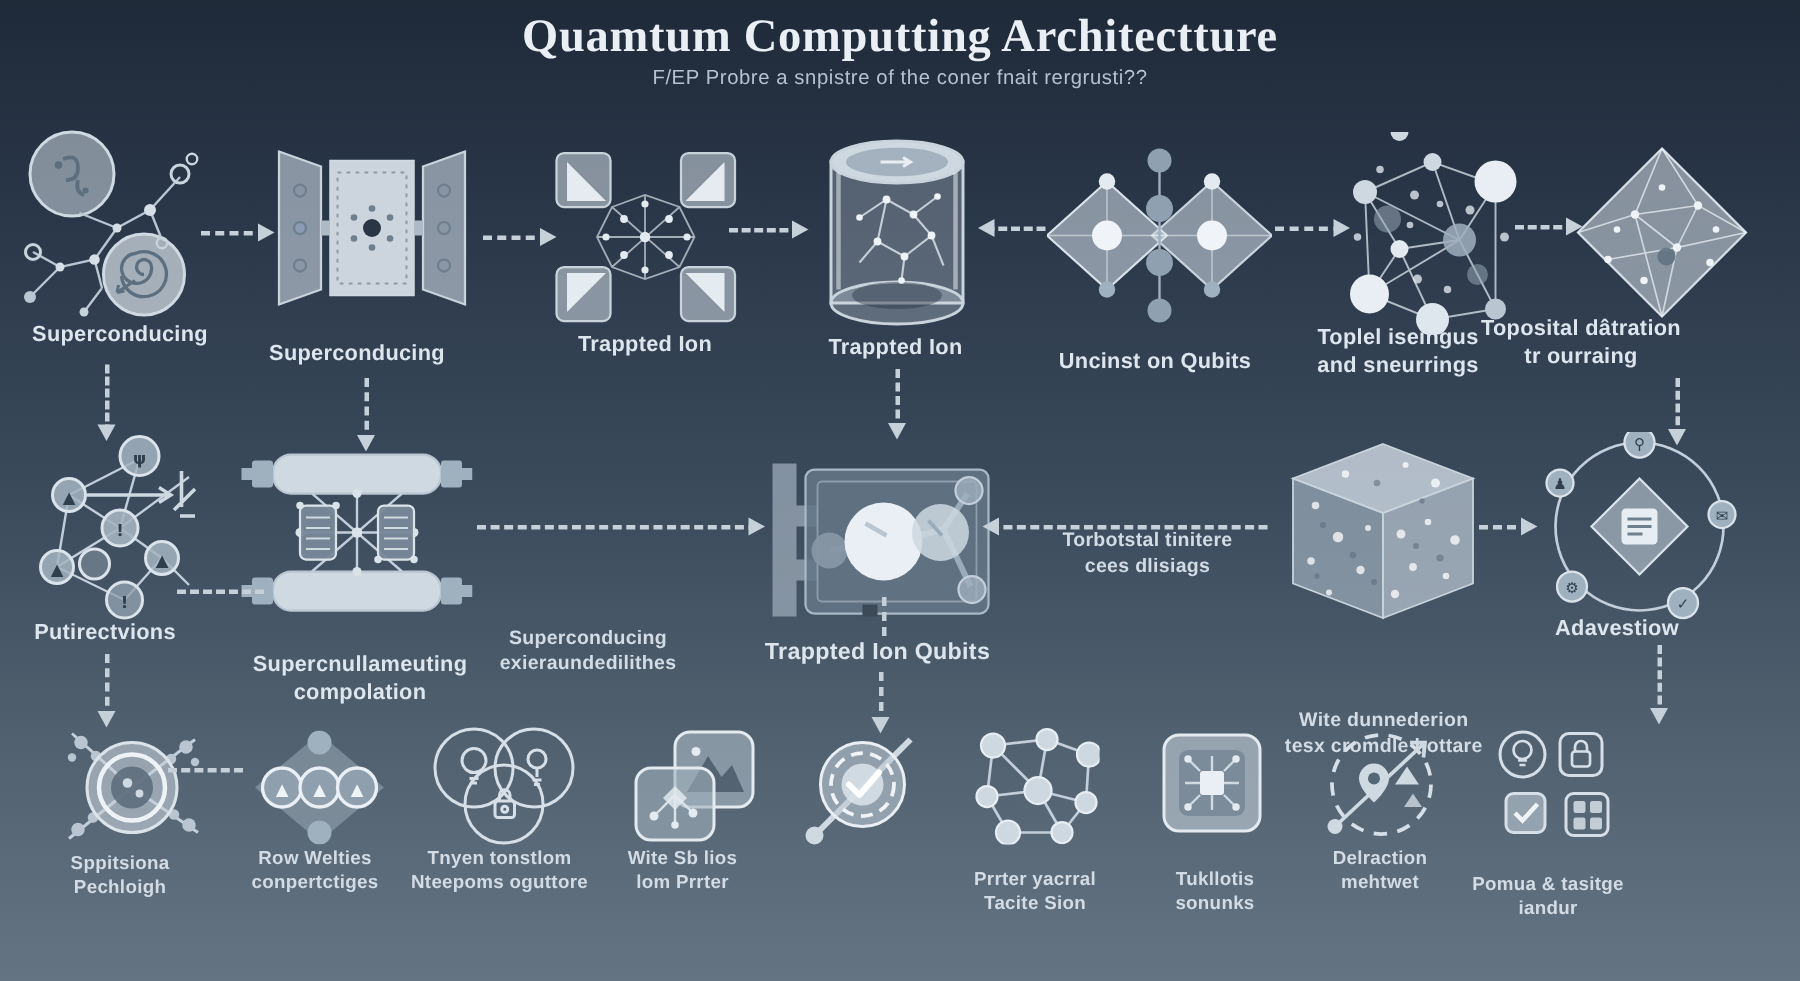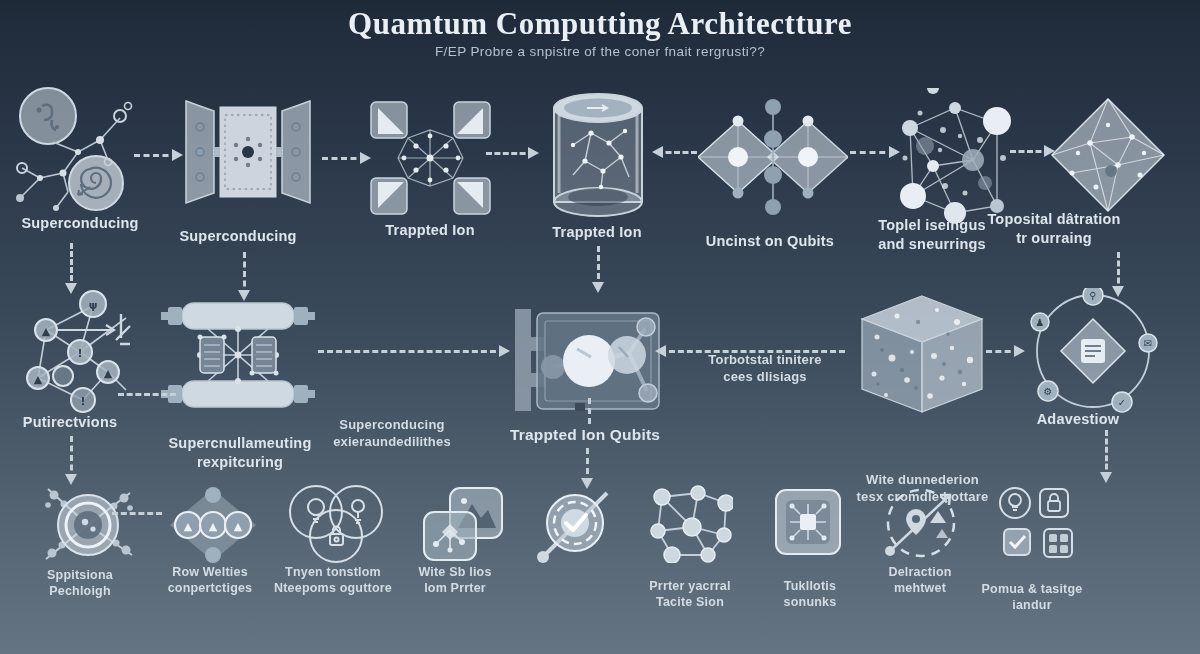--- a/index.html
+++ b/index.html
@@ -363,21 +363,21 @@
           <text x="22" y="38">♟</text>
           <text x="130" y="59">✉</text>
         <text x="30" y="107">⚙</text>
           <text x="104" y="118">✓</text>
       </g>
     </svg>
   </div>
 
   <div class="lbl" style="left:-15px;top:413px;width:170px">Putirectvions</div>
   <div class="lbl" style="left:155px;top:434px;width:170px">Supercnullameuting
-rexpitcuring</div>
+compolation</div>
   <div class="lbl big" style="left:480px;top:425px;width:210px">Trappted Ion Qubits</div>
   <div class="lbl conn" style="left:830px;top:432px;width:185px">Wite dunnederion
 tesx cromdle hottare</div>
   <div class="lbl" style="left:993px;top:410px;width:170px">Adavestiow</div>
   <div class="lbl conn" style="left:302px;top:377px;width:180px">Superconducing
 exieraundedilithes</div>
   <div class="lbl conn" style="left:675px;top:312px;width:180px">Torbotstal tinitere
 cees dlisiags</div>
 
   <div class="harrow" style="left:118px;top:393px;width:58px"></div>

